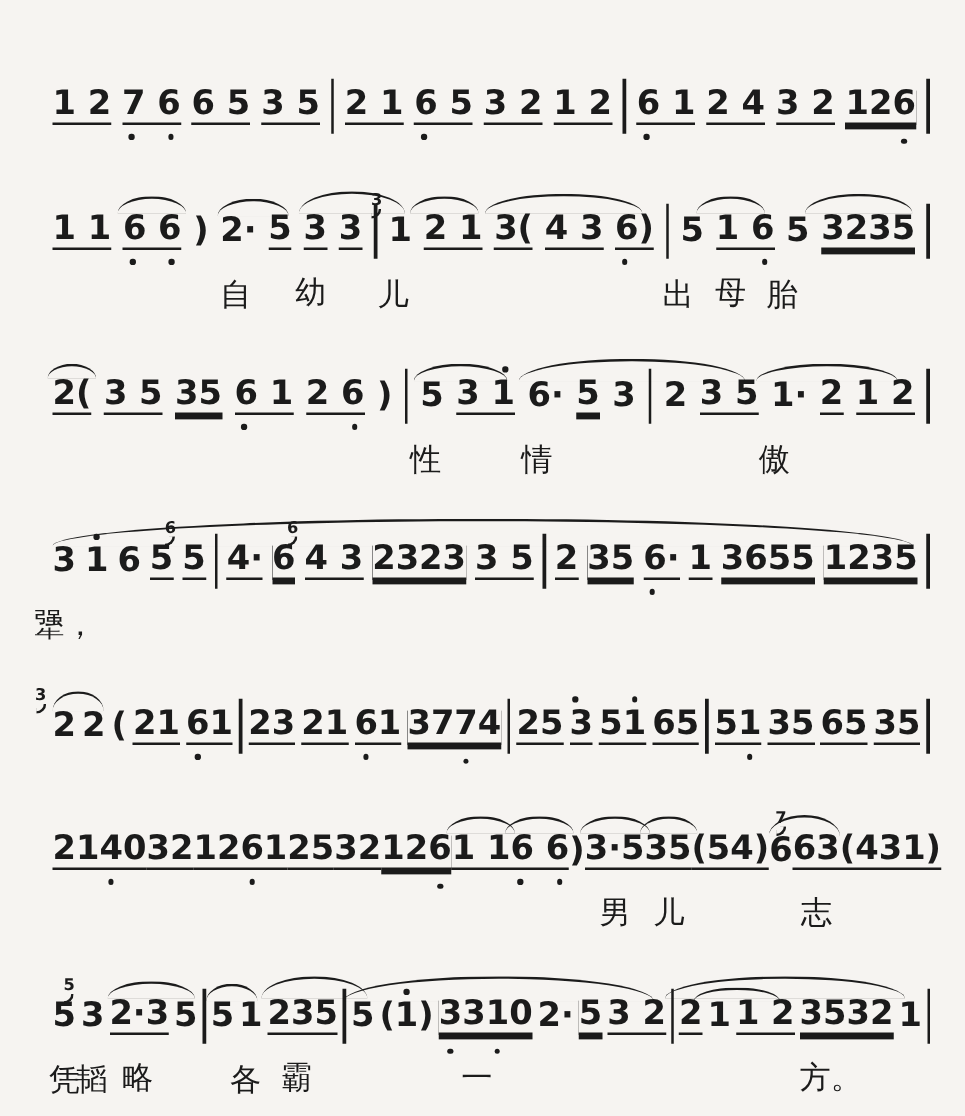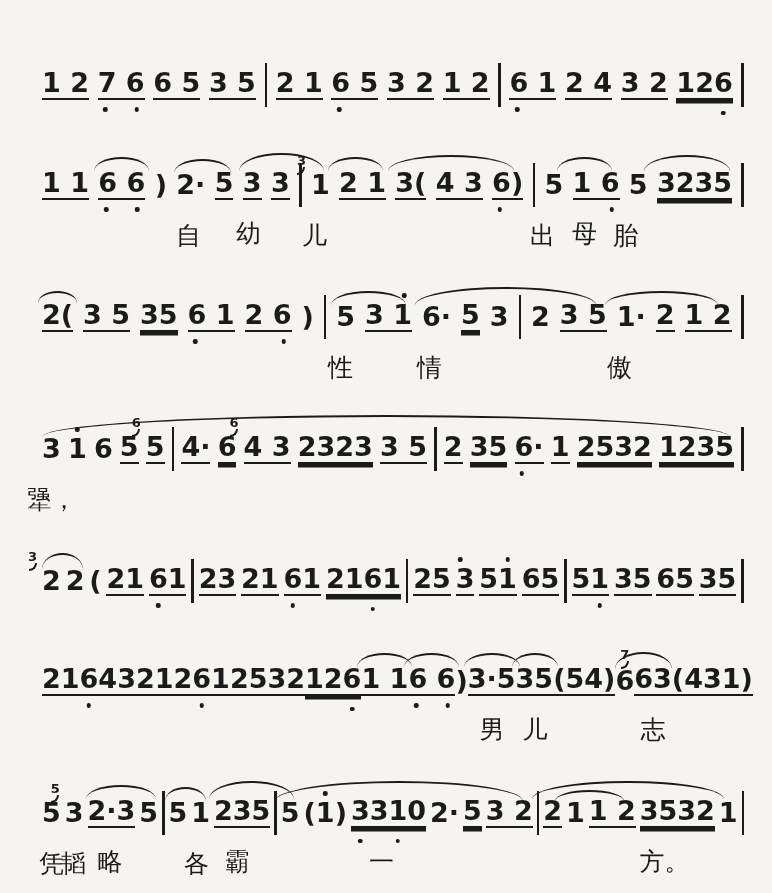--- a/index.html
+++ b/index.html
@@ -130,57 +130,57 @@
         <span class="tok u1"><span class="tx">4·</span></span>
         <span class="tok u2"><span class="tx">6</span></span>
         <span class="tok u1"><span class="tx">4 3</span><span class="grace">6</span></span>
         <span class="tok u2"><span class="tx">2323</span></span>
         <span class="tok u1"><span class="tx">3 5</span></span>
         <span class="bar"></span>
         <span class="tok u1"><span class="tx">2</span></span>
         <span class="tok u2"><span class="tx">35</span></span>
         <span class="tok u1"><span class="tx">6·</span><span class="d" style="left: 25%; bottom: -11.5px;"></span></span>
         <span class="tok u1"><span class="tx">1</span></span>
-        <span class="tok u2"><span class="tx">2532</span></span>
+        <span class="tok u2"><span class="tx">3655</span></span>
         <span class="tok u2"><span class="tx">1235</span></span>
         <span class="bar"></span>
       </div>
       <div class="slur" style="left: 0px; width: 688px; top: 17px; height: 20px;"></div>
       <span class="lyric" style="left: 9.5px; top: 85px;">犟，</span>
     </div>
     <div class="music-line" style="height: 74px;">
       <div class="notes">
         <span class="tok"><span class="tx">2</span><span class="grace">3</span></span>
         <span class="tok"><span class="tx">2</span></span>
         <span class="tok"><span class="tx">(</span></span>
         <span class="tok u1"><span class="tx">21</span></span>
         <span class="tok u1"><span class="tx">61</span><span class="d" style="left: 25%; bottom: -11.5px;"></span></span>
         <span class="bar"></span>
         <span class="tok u1"><span class="tx">23</span></span>
         <span class="tok u1"><span class="tx">21</span></span>
         <span class="tok u1"><span class="tx">61</span><span class="d" style="left: 25%; bottom: -11.5px;"></span></span>
-        <span class="tok u2"><span class="tx">2161</span><span class="d" style="left: 62.5%; bottom: -15px;"></span></span>
+        <span class="tok u2"><span class="tx">3774</span><span class="d" style="left: 62.5%; bottom: -15px;"></span></span>
         <span class="bar"></span>
         <span class="tok u1"><span class="tx">25</span></span>
         <span class="tok u1"><span class="tx">3</span><span class="d" style="left: 25%; top: -8px;"></span></span>
         <span class="tok u1"><span class="tx">51</span><span class="d" style="left: 75%; top: -8px;"></span></span>
         <span class="tok u1"><span class="tx">65</span></span>
         <span class="bar"></span>
         <span class="tok u1"><span class="tx">51</span><span class="d" style="left: 75%; bottom: -11.5px;"></span></span>
         <span class="tok u1"><span class="tx">35</span></span>
         <span class="tok u1"><span class="tx">65</span></span>
         <span class="tok u1"><span class="tx">35</span></span>
         <span class="bar"></span>
       </div>
       <div class="slur" style="left: 0px; width: 41px; top: 23px; height: 14px;"></div>
     </div>
     <div class="music-line" style="height: 106px;">
       <div class="notes">
         <span class="tok u1"><span class="tx">21</span></span>
-        <span class="tok u1"><span class="tx">64</span><span class="d" style="left: 25%; bottom: -11.5px;"></span></span>
+        <span class="tok u1"><span class="tx">40</span><span class="d" style="left: 25%; bottom: -11.5px;"></span></span>
         <span class="tok u1"><span class="tx">32</span></span>
         <span class="tok u1"><span class="tx">12</span></span>
         <span class="bar"></span>
         <span class="tok u1"><span class="tx">61</span><span class="d" style="left: 25%; bottom: -11.5px;"></span></span>
         <span class="tok u1"><span class="tx">25</span></span>
         <span class="tok u1"><span class="tx">32</span></span>
         <span class="tok u2"><span class="tx">126</span><span class="d" style="left: 83.3333%; bottom: -15px;"></span></span>
         <span class="bar"></span>
         <span class="tok u1"><span class="tx">1 1</span></span>
         <span class="tok u1"><span class="tx">6 6</span><span class="d" style="left: 16.6667%; bottom: -11.5px;"></span><span class="d" style="left: 83.3333%; bottom: -11.5px;"></span></span>

